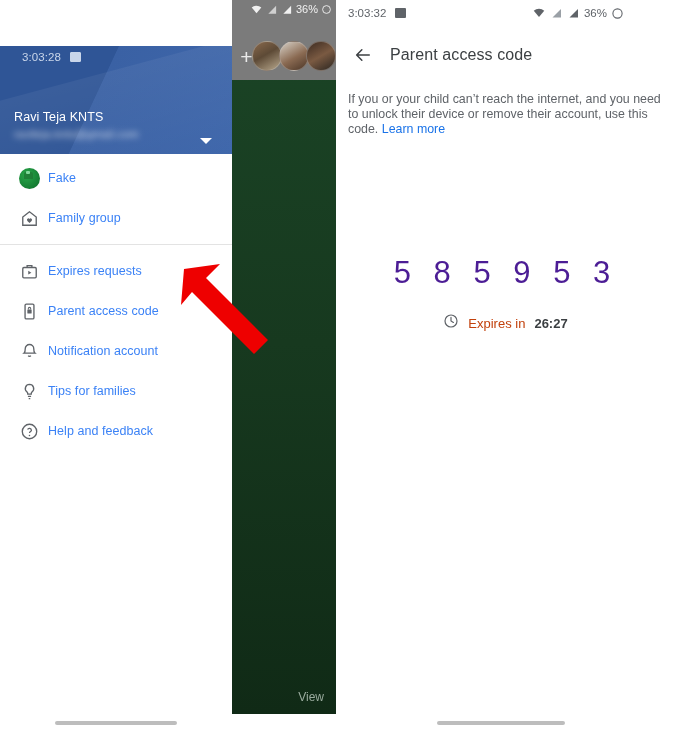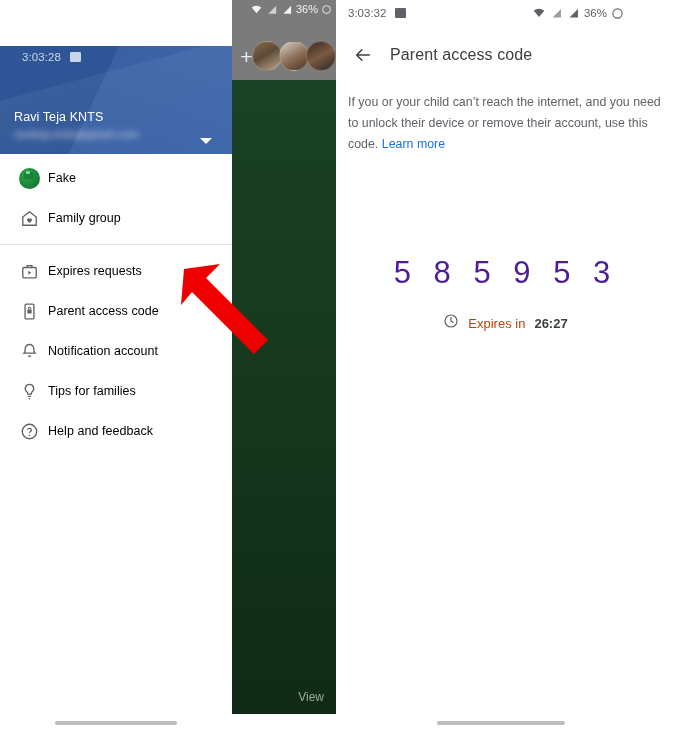--- a/index.html
+++ b/index.html
@@ -30,21 +30,21 @@
   .acct-mail { margin-top:4px; font-size:11px; color:#ffffff; opacity:.72;
     filter:blur(3.1px); letter-spacing:.2px; }
   .acct-caret { position:absolute; right:20px; bottom:10px; width:0; height:0;
     border-left:6px solid transparent; border-right:6px solid transparent;
     border-top:6px solid #ffffff; z-index:4; }
 
   .menu { padding-top:4px; }
   .menu-item { display:flex; align-items:center; height:40px; padding-left:10px; cursor:pointer; }
   .menu-icon { width:38px; display:flex; align-items:center; justify-content:center;
     color:#5f6368; flex:0 0 38px; }
-  .menu-label { font-size:12.5px; color:#000000; letter-spacing:.05px; }
+  .menu-label { font-size:12.5px; color:#3b82f6; letter-spacing:.05px; }
   .menu-divider { height:1px; background:#e3e3e3; margin:6px 0 6px 0; }
 
   .avatar-fake { width:21px; height:21px; border-radius:50%;
     background:radial-gradient(circle at 36% 34%, #2aa84a 0%, #1b8b3a 48%, #0e6b2a 100%);
     position:relative; }
   .avatar-fake::before{ content:""; position:absolute; left:5px; top:4px; width:9px; height:7px;
     background:#1f7a35; border-radius:2px 2px 0 0; opacity:.85; }
   .avatar-fake::after{ content:""; position:absolute; left:7px; top:3px; width:4px; height:3px;
     background:#7fd89a; border-radius:1px; }
 
@@ -75,21 +75,21 @@
   .sb-right-icons { margin-left:auto; display:flex; align-items:center; gap:4px; }
   .sb-pct-r { font-size:11.5px; color:#5f6368; }
 
   .appbar { position:absolute; left:0; top:34px; width:339px; height:42px;
     display:flex; align-items:center; padding-left:12px; }
   .back-btn { width:30px; height:30px; display:flex; align-items:center; justify-content:center;
     cursor:pointer; color:#3c4043; }
   .appbar-title { margin-left:12px; font-size:16px; color:#3c4043; letter-spacing:.1px; }
 
   .body-text { position:absolute; left:12px; top:92px; width:315px;
-    font-size:12.4px; line-height:21px; color:#5f6368; }
+    font-size:12.4px; line-height:15px; color:#5f6368; }
   .learn-more { color:#1a73e8; cursor:pointer; }
   .code-digits { position:absolute; left:0; top:255px; width:339px; text-align:center;
     font-size:31px; color:#4c1d95; letter-spacing:7px; font-weight:400; }
   .expiry-row { position:absolute; left:0; top:313px; width:339px;
     display:flex; align-items:center; justify-content:center; gap:9px; }
   .expiry-text { font-size:13px; color:#c2410c; }
   .expiry-time { color:#3c4043; font-weight:700; }
 
   
   .navbar-pill { position:absolute; height:4px; border-radius:2px; background:#bdbdbd; }

